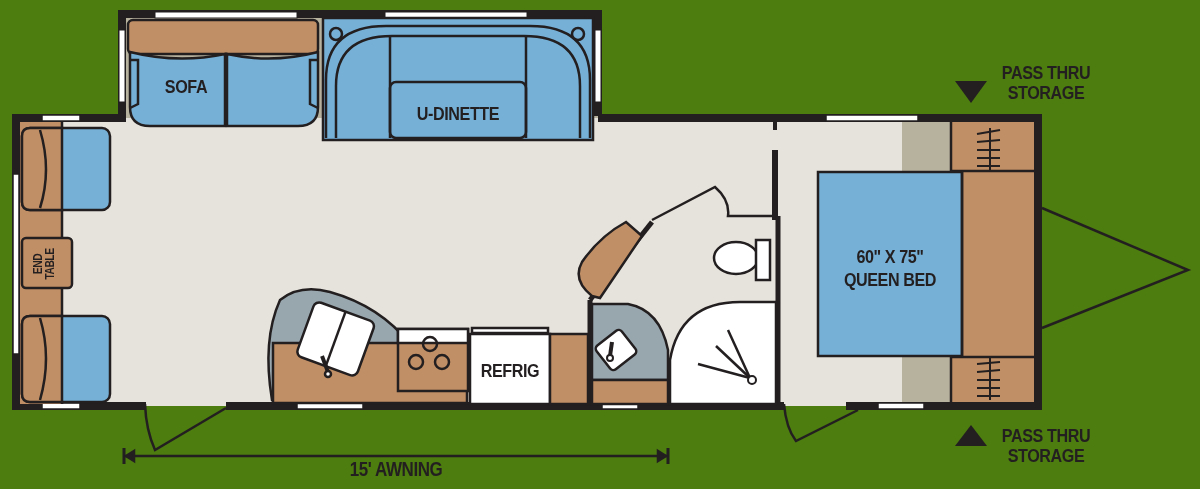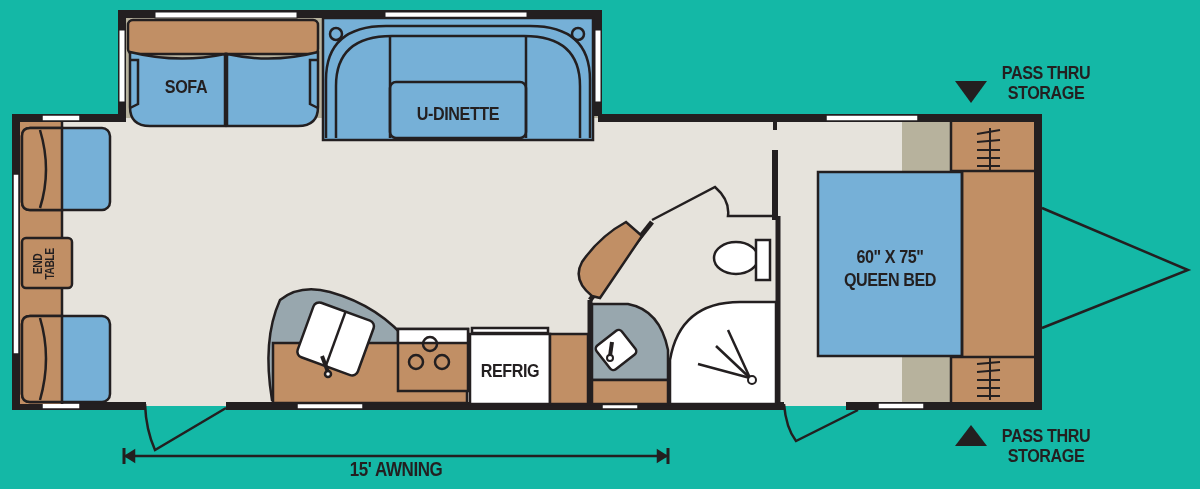--- a/index.html
+++ b/index.html
@@ -1,16 +1,16 @@
 <!DOCTYPE html>
 <html><head>
 <meta charset="utf-8">
 <style>
   html,body{margin:0;padding:0;background:#ffffff;}
-  #stage{position:relative;width:1200px;height:489px;overflow:hidden;background:#14b8a6;}
+  #stage{position:relative;width:1200px;height:489px;overflow:hidden;background:#4d7c0f;}
   svg{position:absolute;left:0;top:0;}
   .lbl{position:absolute;font-family:"Liberation Sans",sans-serif;font-weight:bold;color:#231f20;
        letter-spacing:-0.5px;transform:scaleX(0.85);transform-origin:center center;text-align:center;line-height:1.0;white-space:nowrap;}
 </style>
 </head>
 <body>
 
 <div id="stage">
 <svg width="1200" height="489" viewBox="0 0 1200 489">
 

